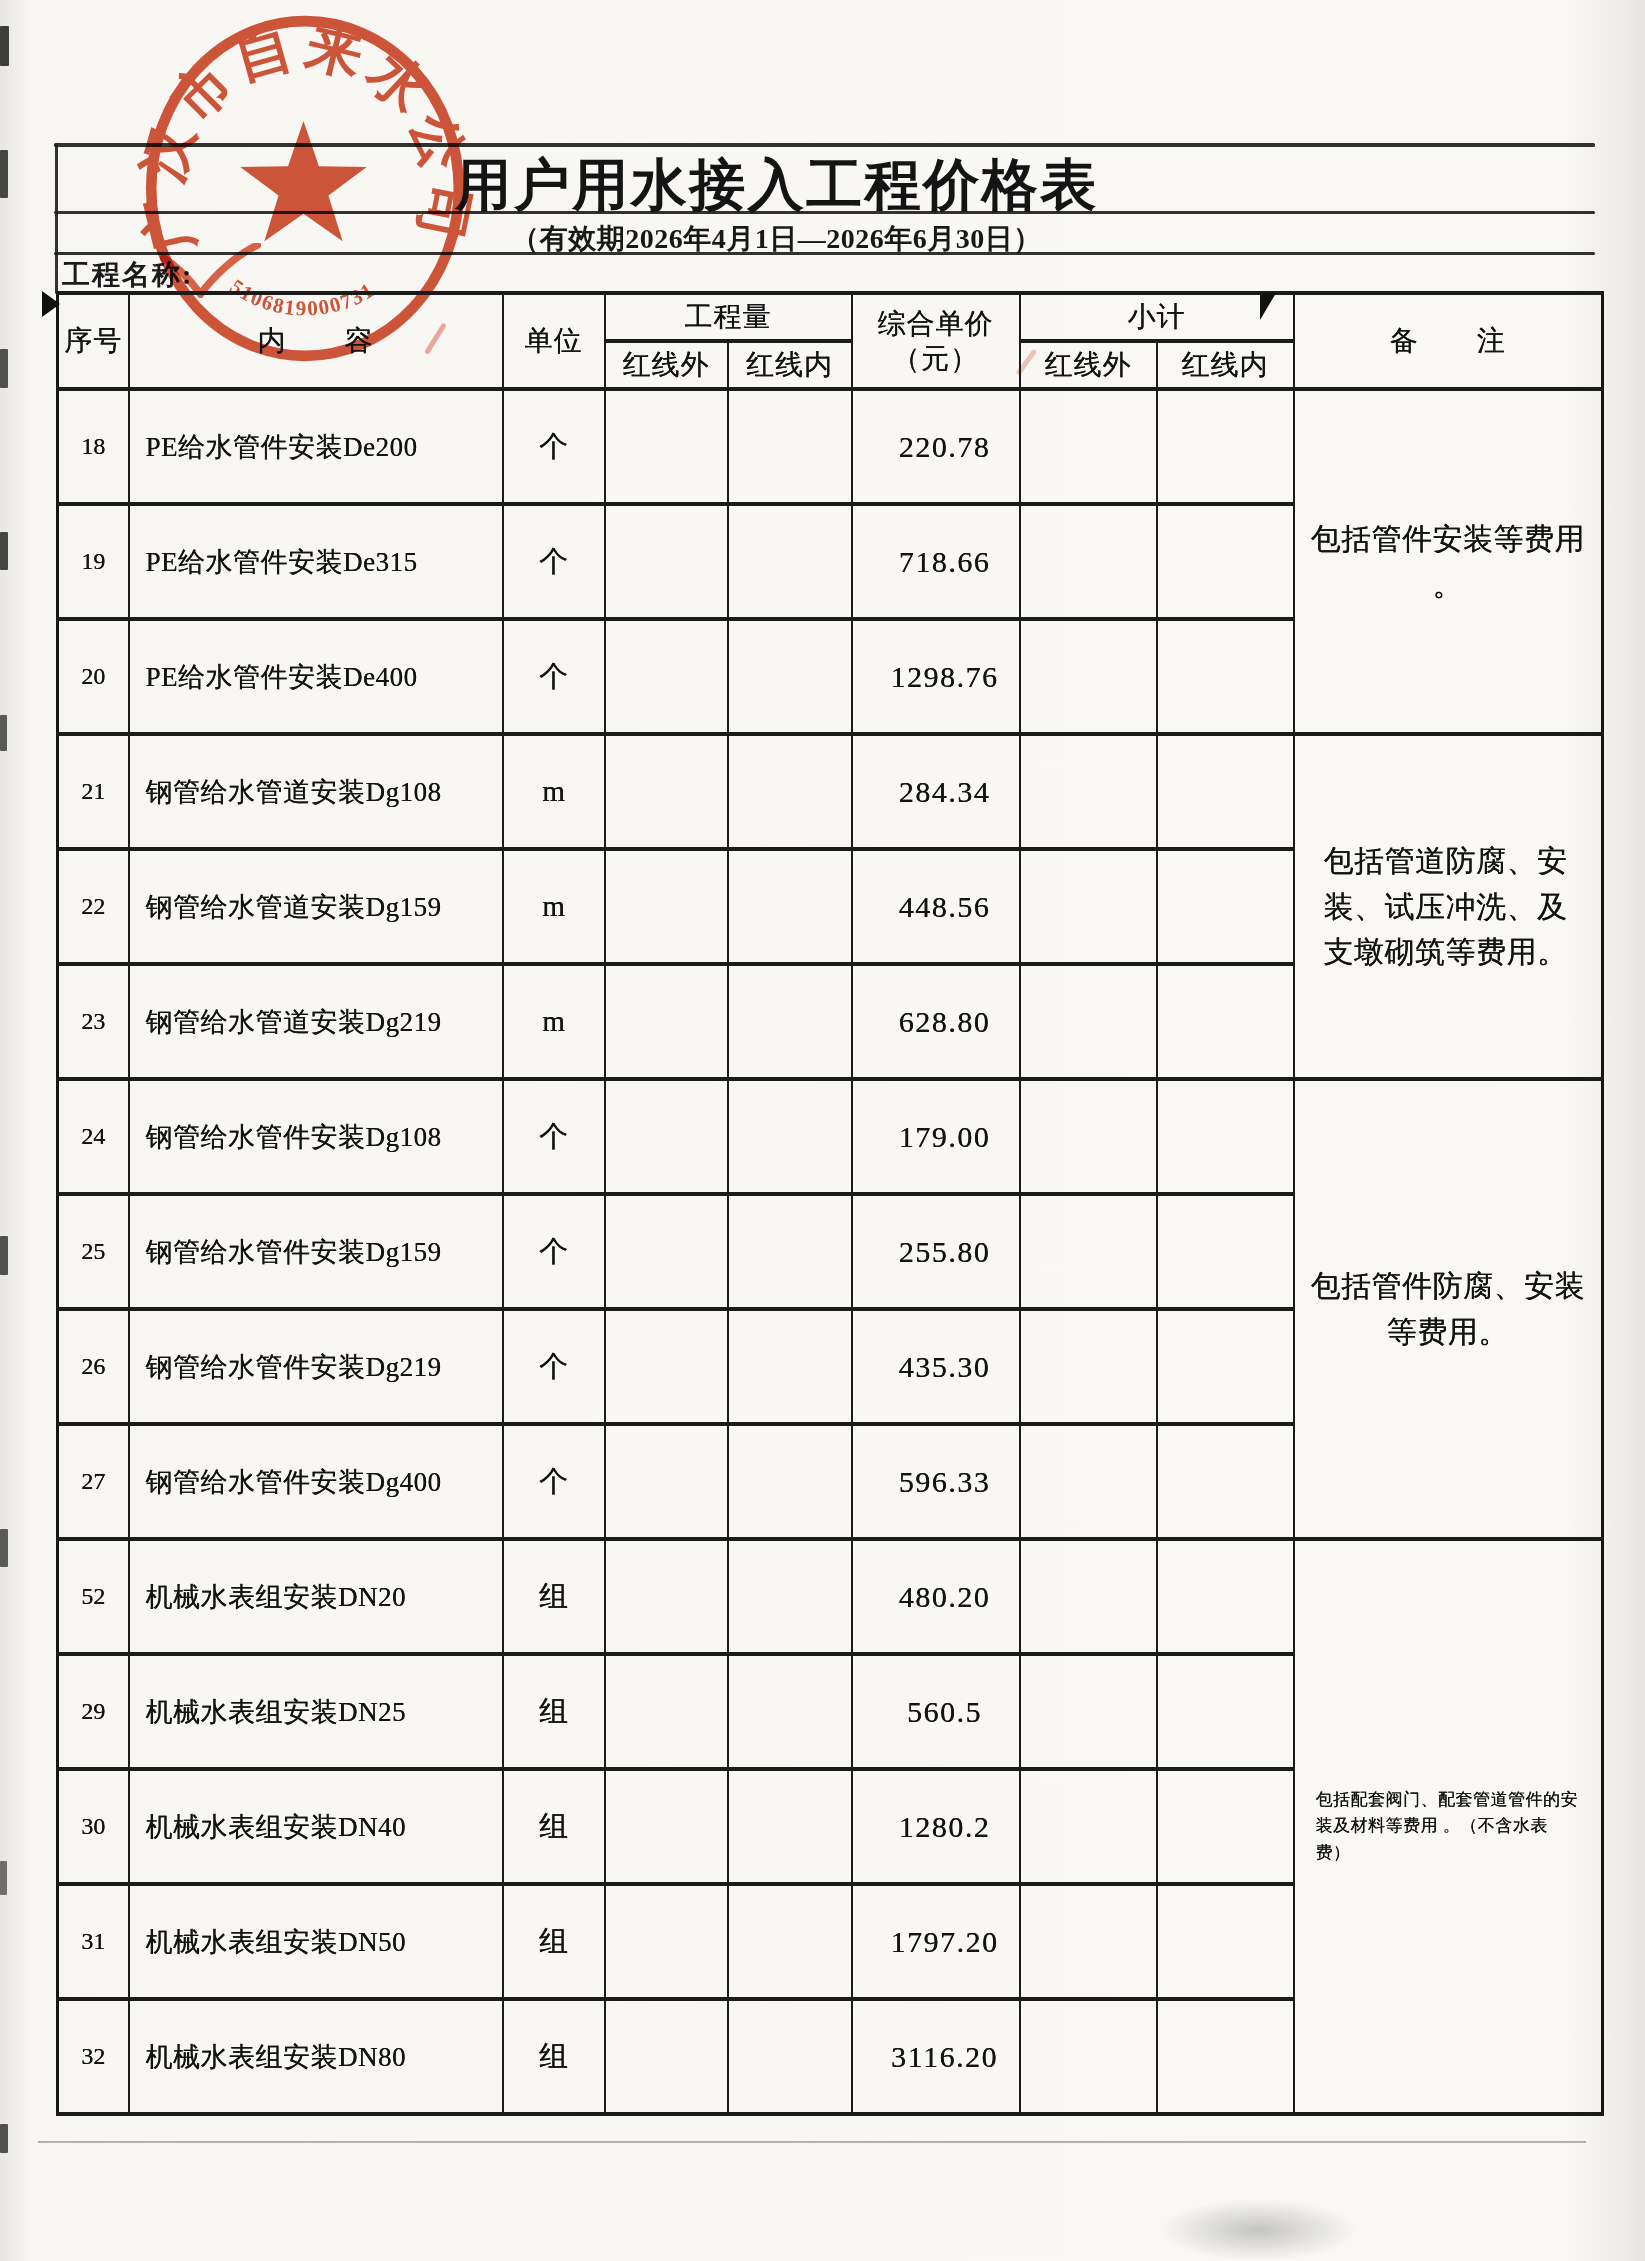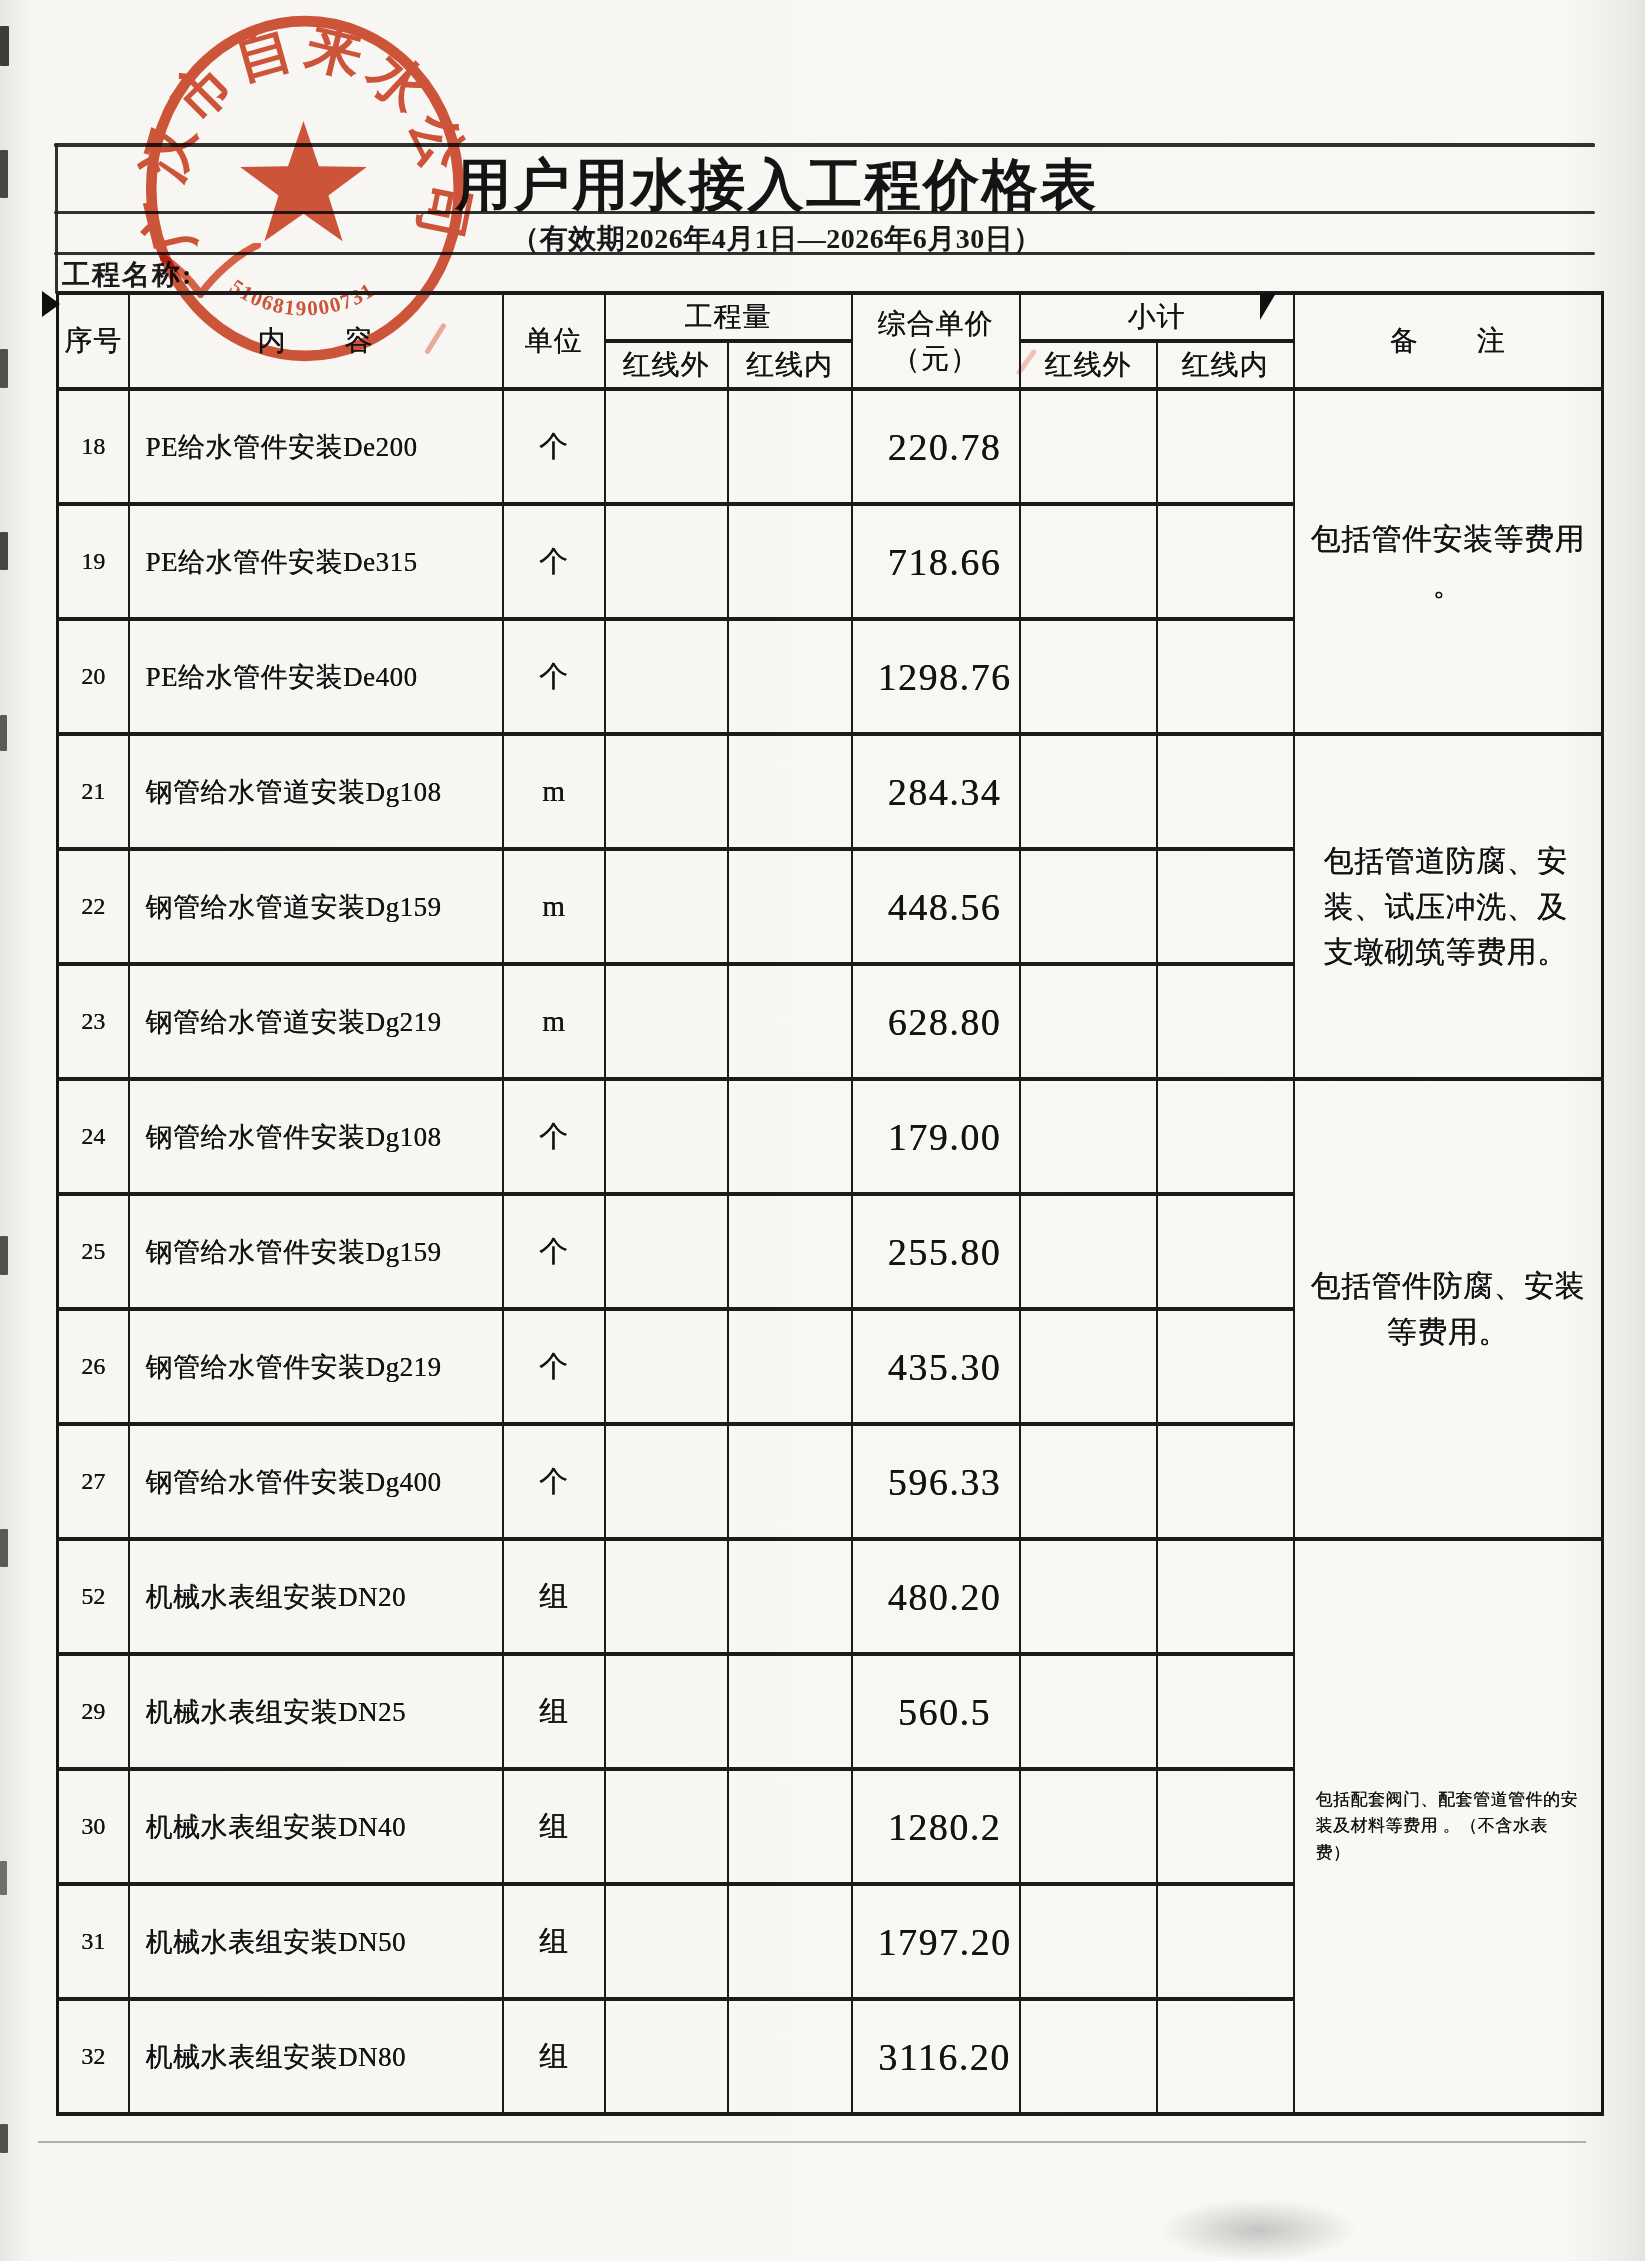--- a/index.html
+++ b/index.html
@@ -52,21 +52,21 @@
     text-shadow:0.3px 0 0 #131313;
   }
   .price-table{border:3px solid #151515;}
   thead tr{height:48px;}
   thead th{font-size:28px;letter-spacing:1px;}
   th.unit-price-hd div{line-height:1.25;}
   tbody tr{height:115px;}
   td.cell-no{font-size:24px;}
   td.cell-content{font-size:27px;text-align:left;padding-left:16px;letter-spacing:0.5px;}
   td.cell-unit{font-size:29px;}
-  td.cell-price{font-size:38px;letter-spacing:1.5px;padding-left:18px;}
+  td.cell-price{font-size:30px;letter-spacing:1.5px;padding-left:18px;}
   td.cell-remark{
     font-size:30px;line-height:1.52;text-align:left;
     padding:0 29px;letter-spacing:0.5px;
   }
   td.remark-g0,td.remark-g2{text-align:center;padding:0 5px;}
   td.remark-g3{font-size:17px;padding:0 21px;line-height:1.55;}
   
   .stamp{position:absolute;left:137px;top:11px;width:338px;height:358px;
          opacity:.9;mix-blend-mode:multiply;}
   .checkmark{position:absolute;left:160px;top:243px;width:101px;height:55px;

